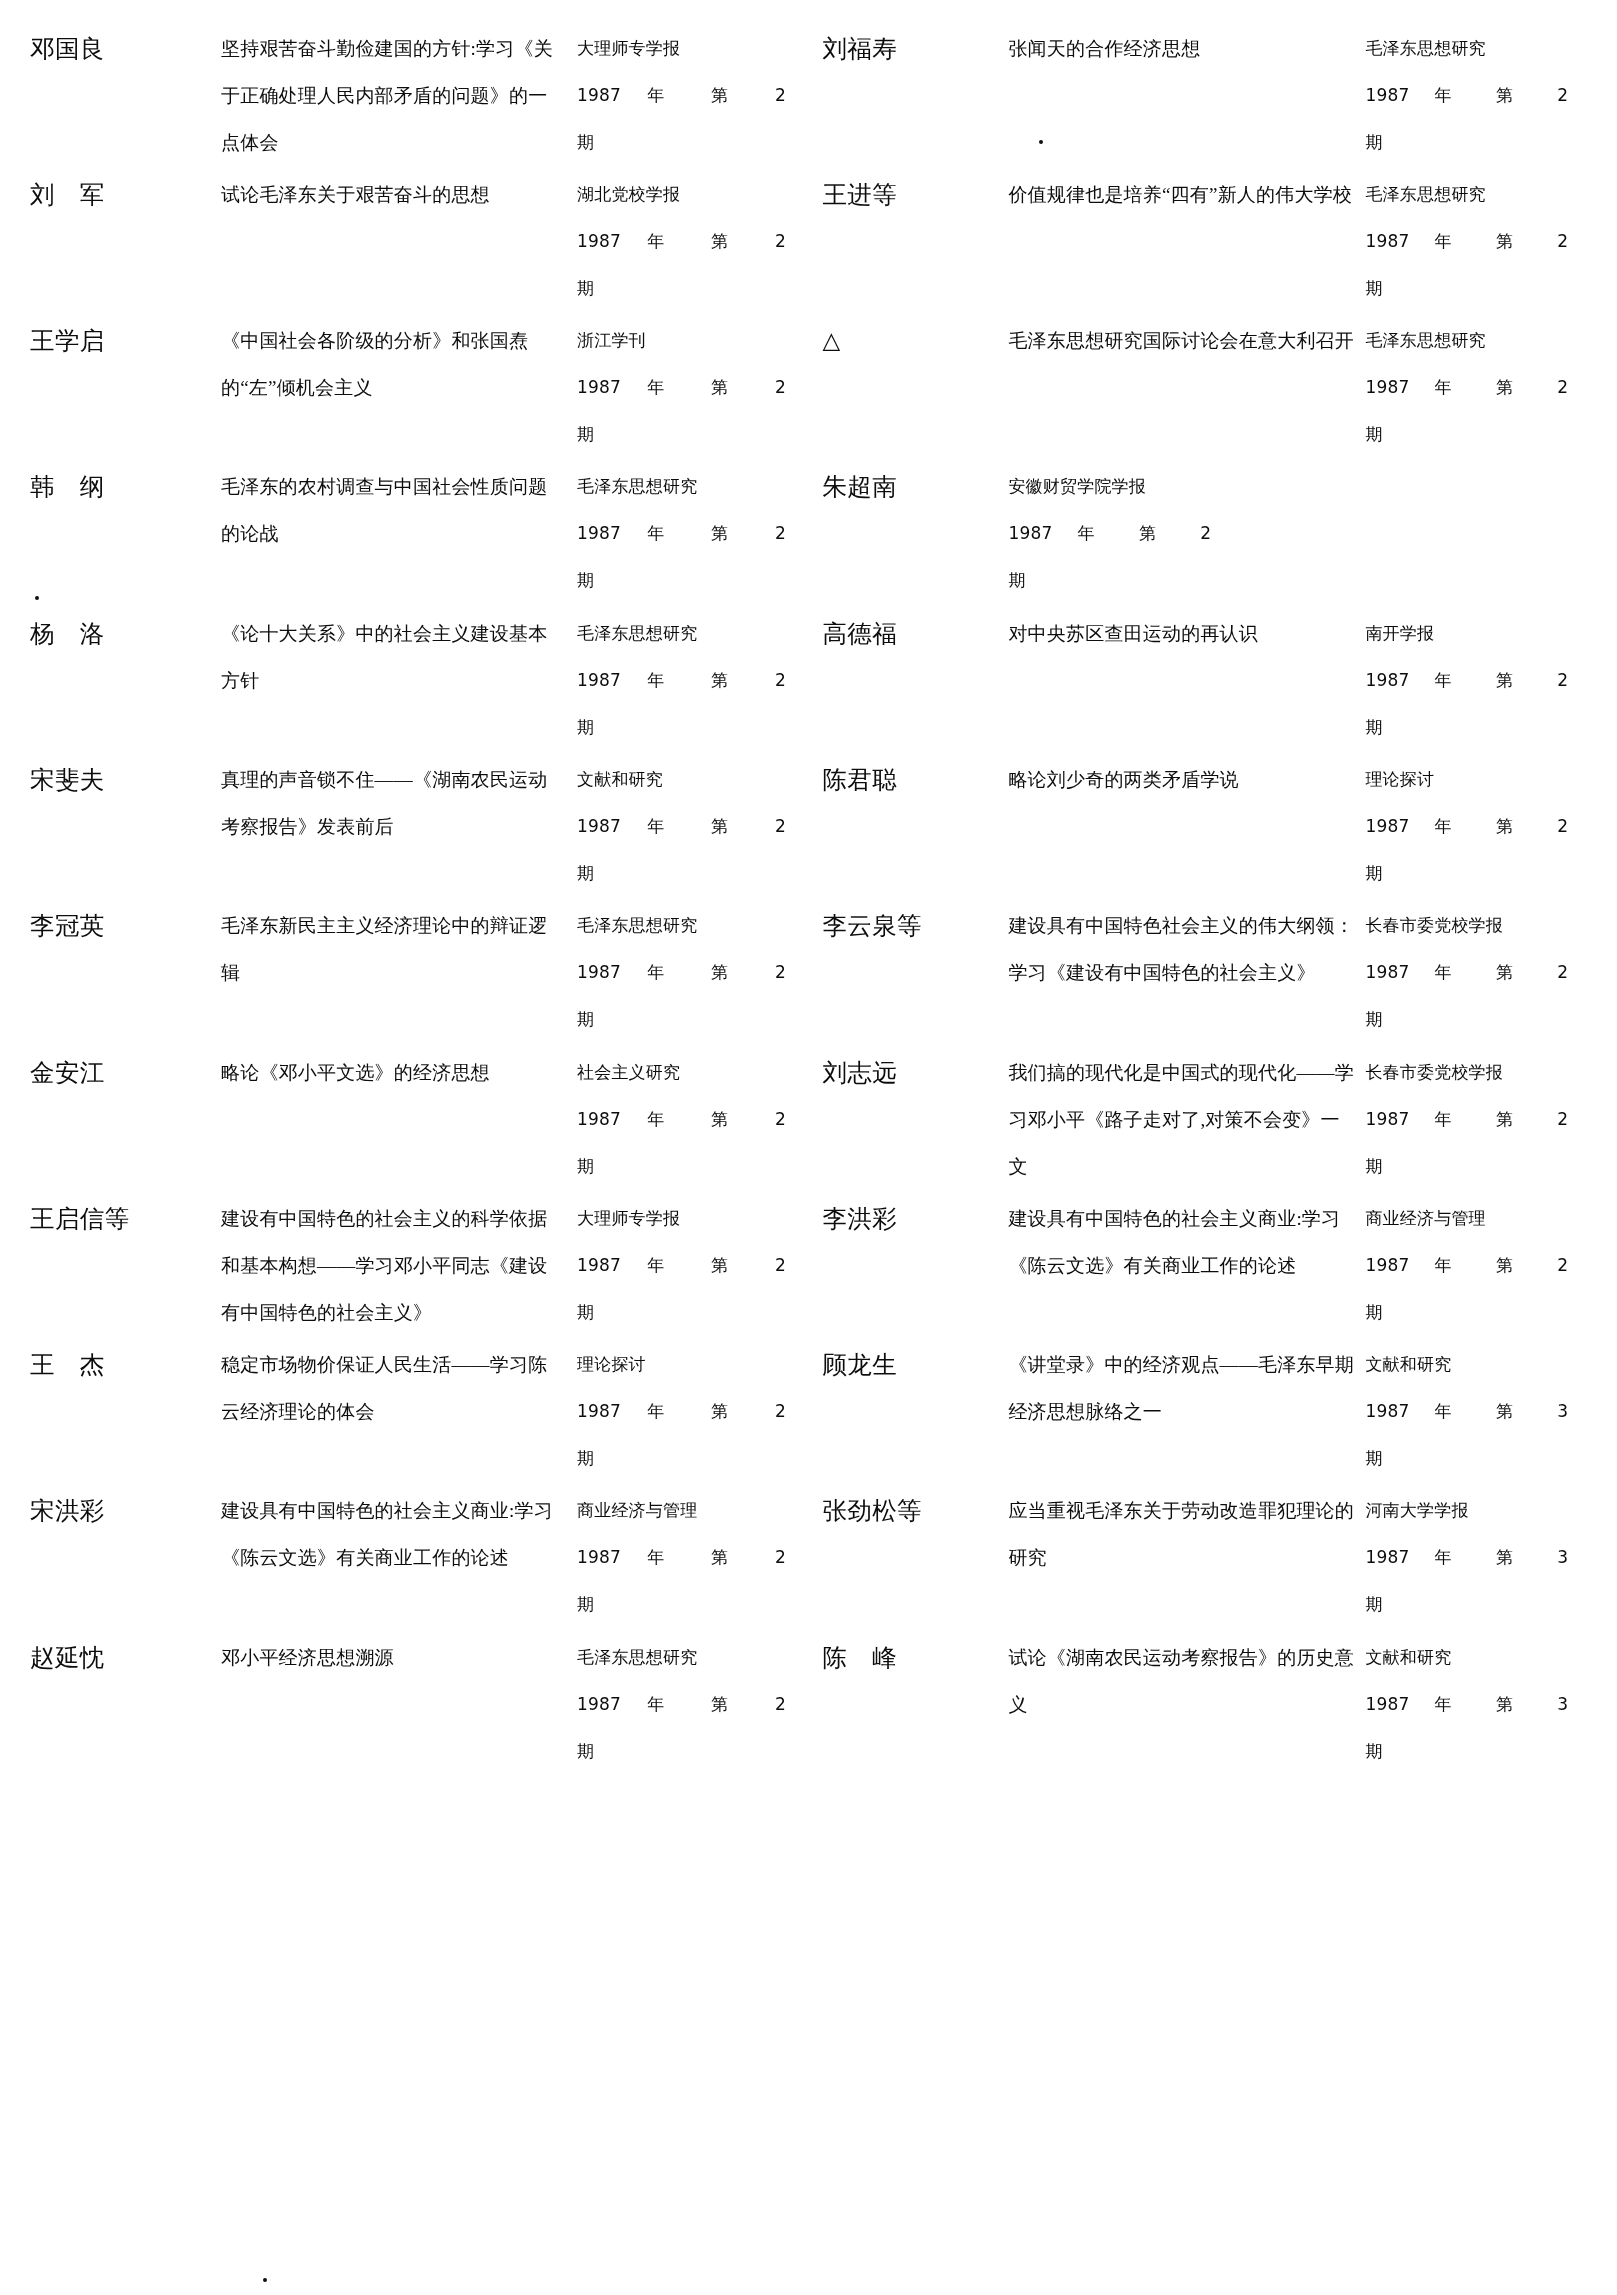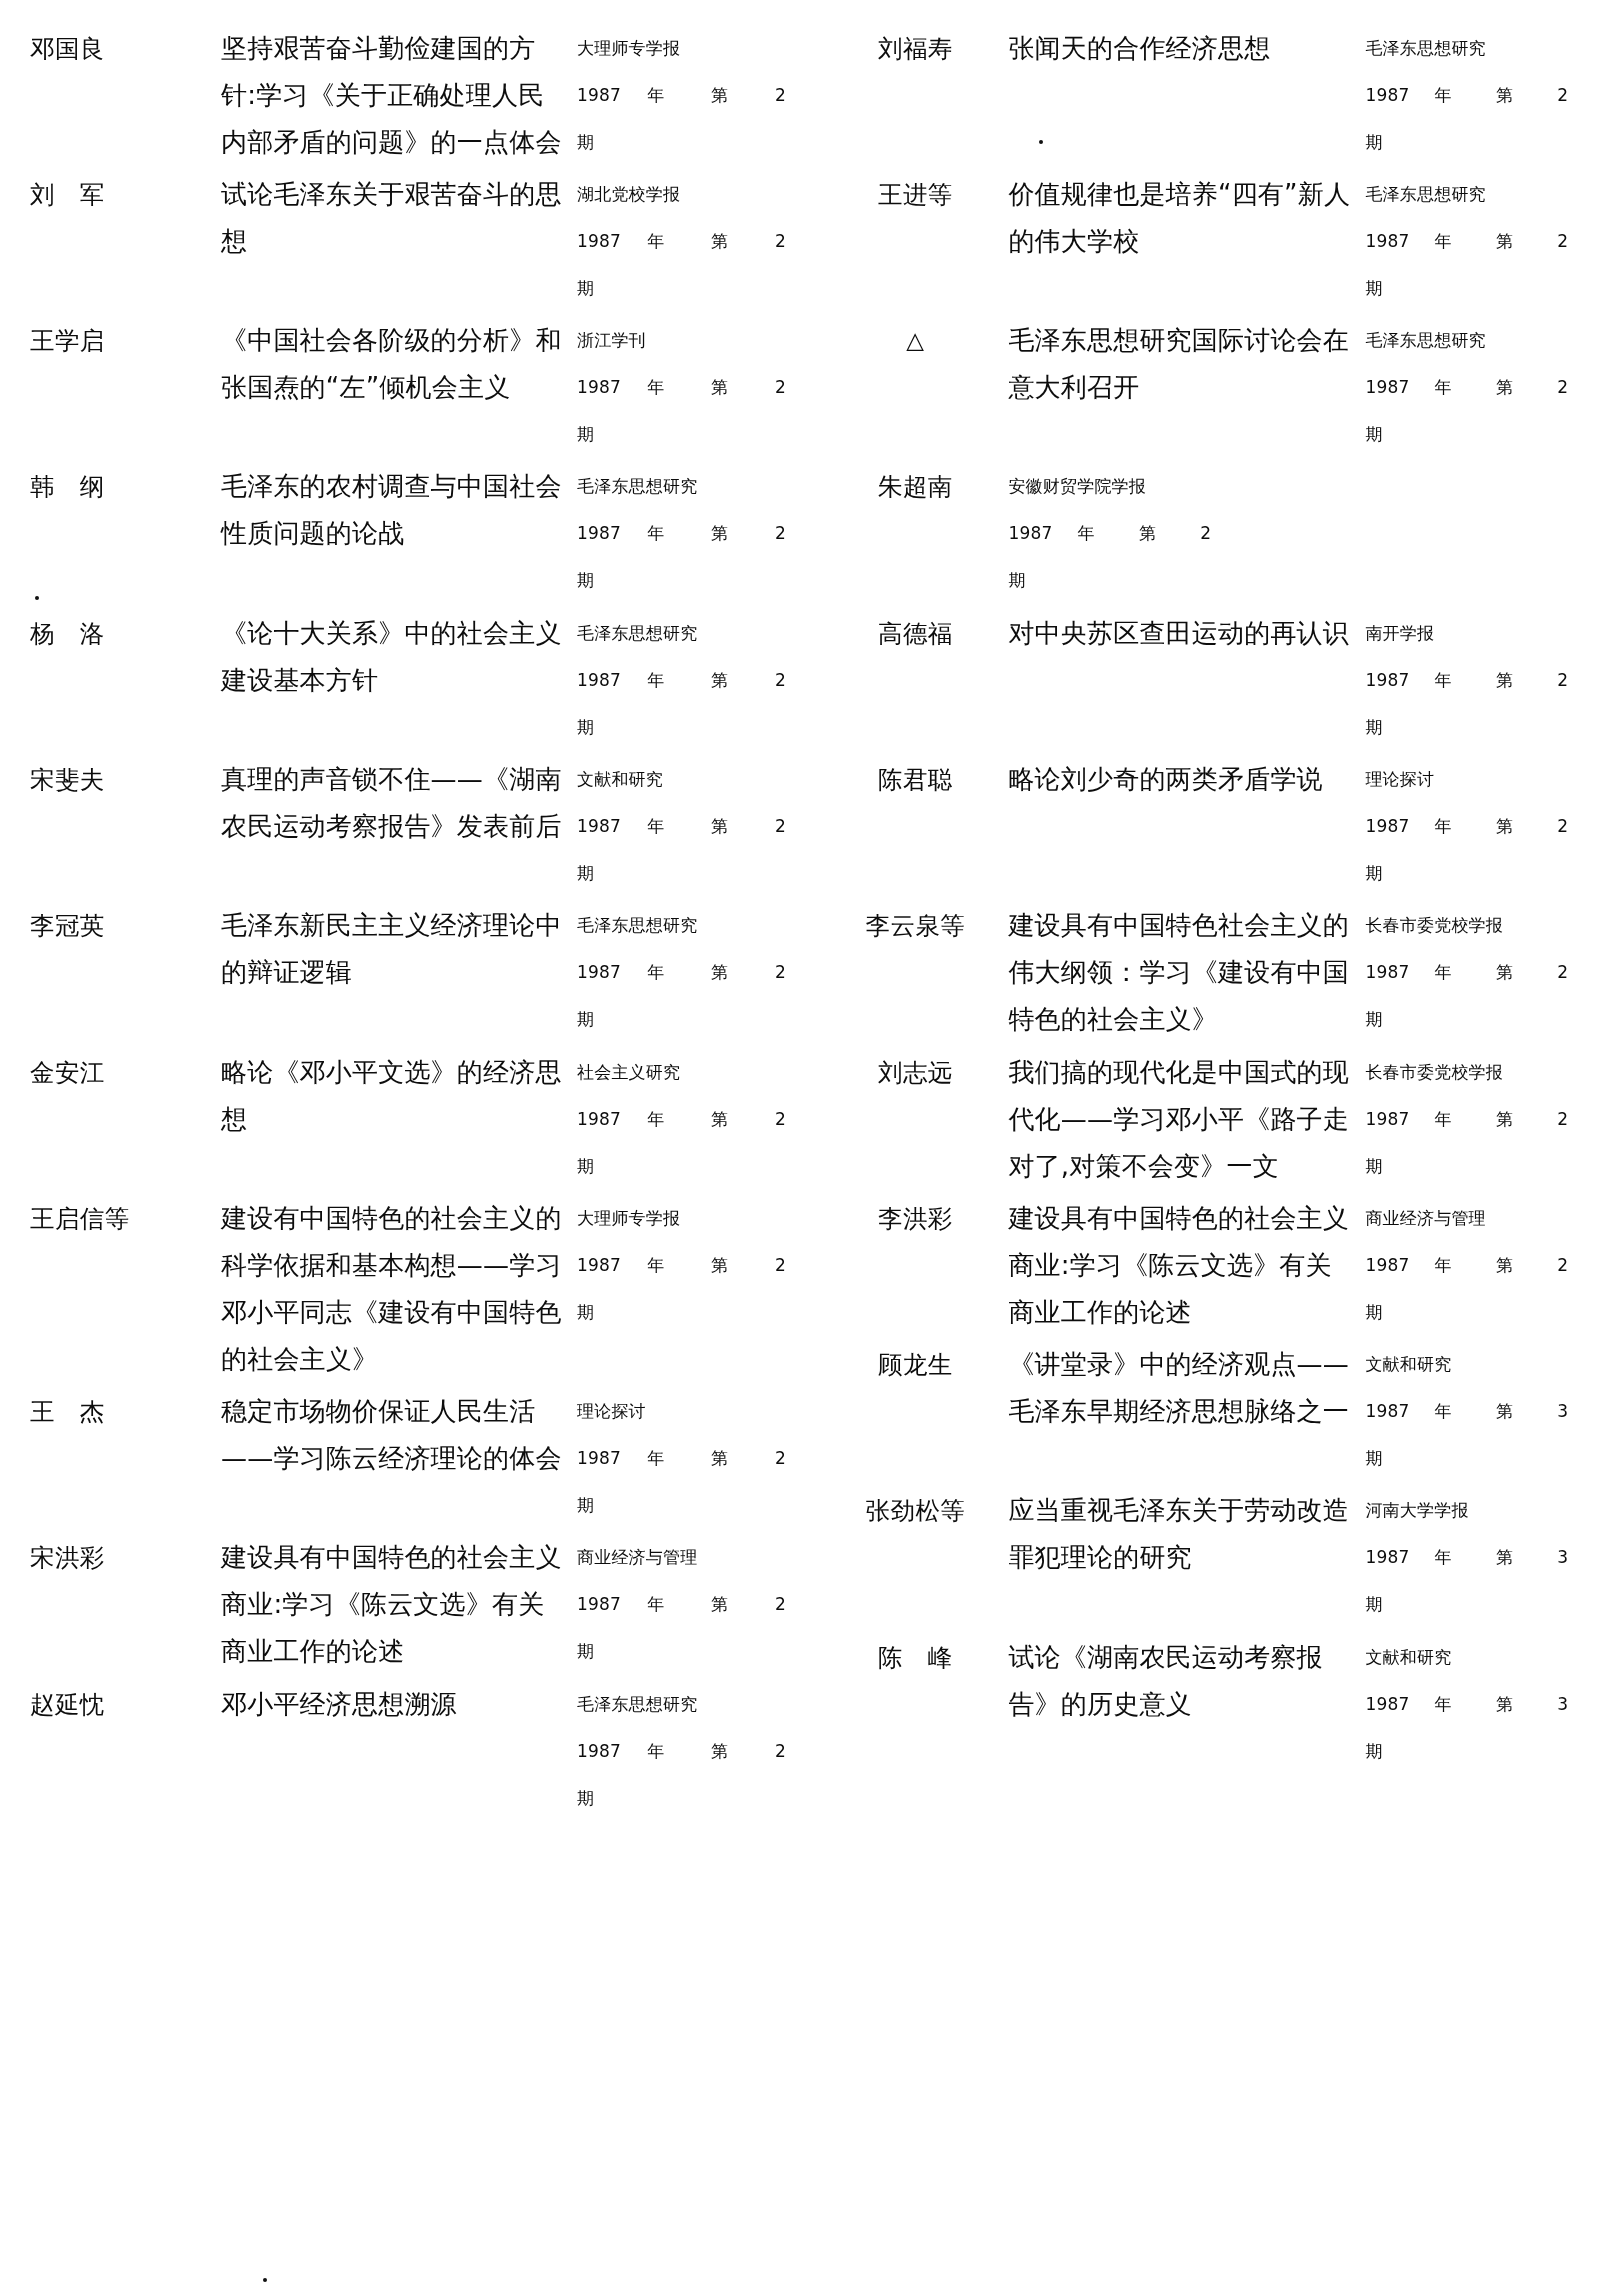--- a/index.html
+++ b/index.html
@@ -46,44 +46,45 @@
     width: 191px;
     flex: 0 0 191px;
     font-size: 24.5px;
     line-height: 47px;
     letter-spacing: 0.4px;
     white-space: pre;
   }
   .cell-title {
     width: 356px;
     flex: 0 0 356px;
-    font-size: 26px;
+    font-size: 19px;
     line-height: 47px;
     letter-spacing: 0.2px;
     padding-right: 10.5px;
     box-sizing: border-box;
+    font-family: Liberation Serif, serif;
   }
   .cell-source {
     width: 226px;
     flex: 0 0 226px;
     font-size: 17px;
     line-height: 47px;
     letter-spacing: 0.2px;
   }
   .issue {
     display: block;
     text-align: justify;
     text-align-last: justify;
     width: 209px;
     letter-spacing: 0.2px;
   }
   .issue-tail {
     display: block;
   }
-  .right .cell-author { width: 186px; flex: 0 0 186px; text-align: center; }
+  .right .cell-author { width: 186px; flex: 0 0 186px; }
   .right .cell-title  { width: 357px; flex: 0 0 357px; }
   .right .cell-source { width: 221px; flex: 0 0 221px; }
   .right .issue { width: 203px; }
 
   .tri {
     font-size: 23px;
     line-height: 47px;
   }
   .dot-mark {
     position: absolute;

